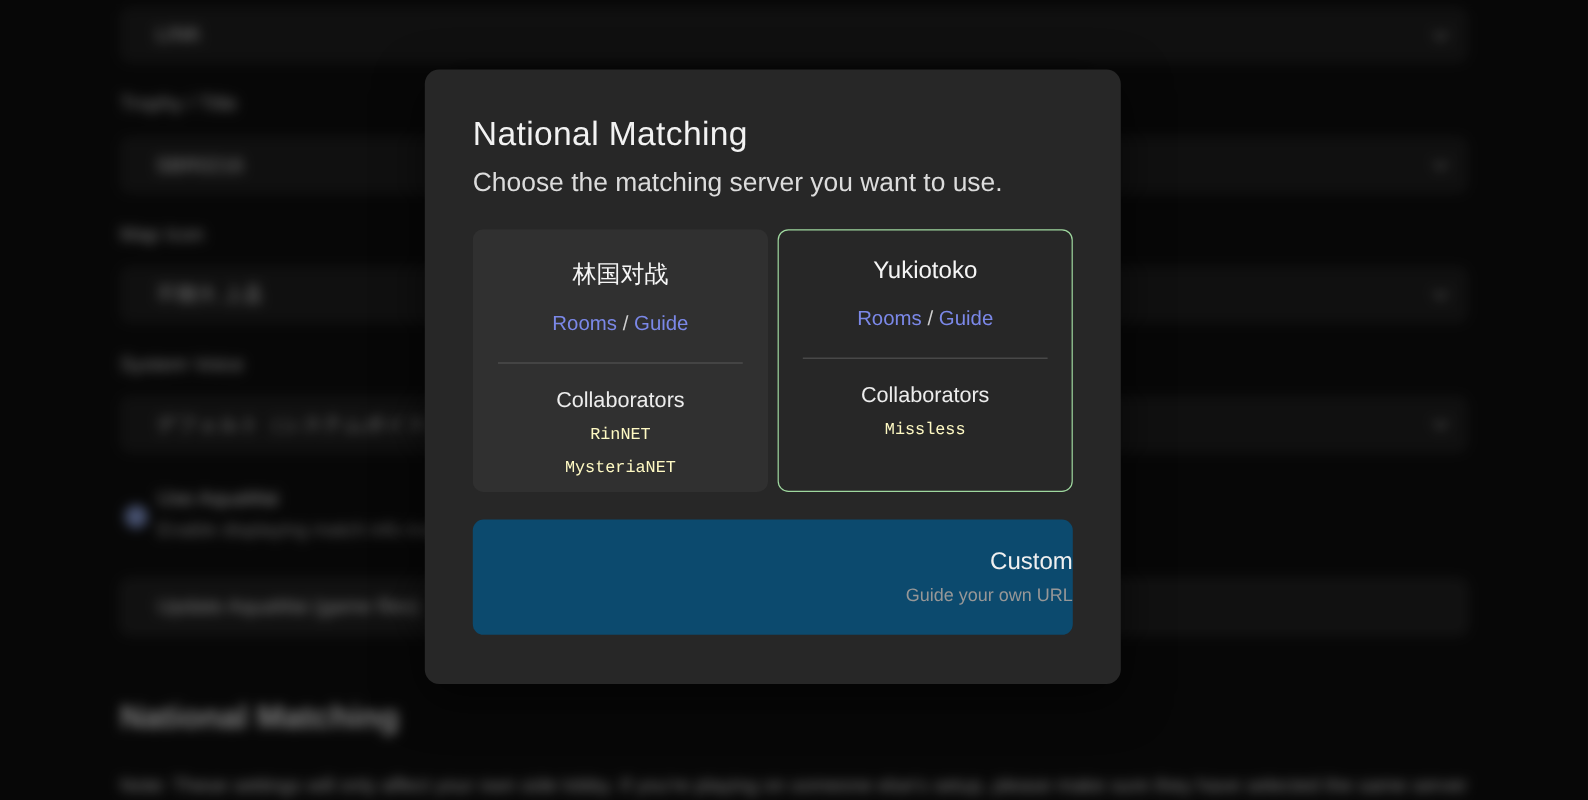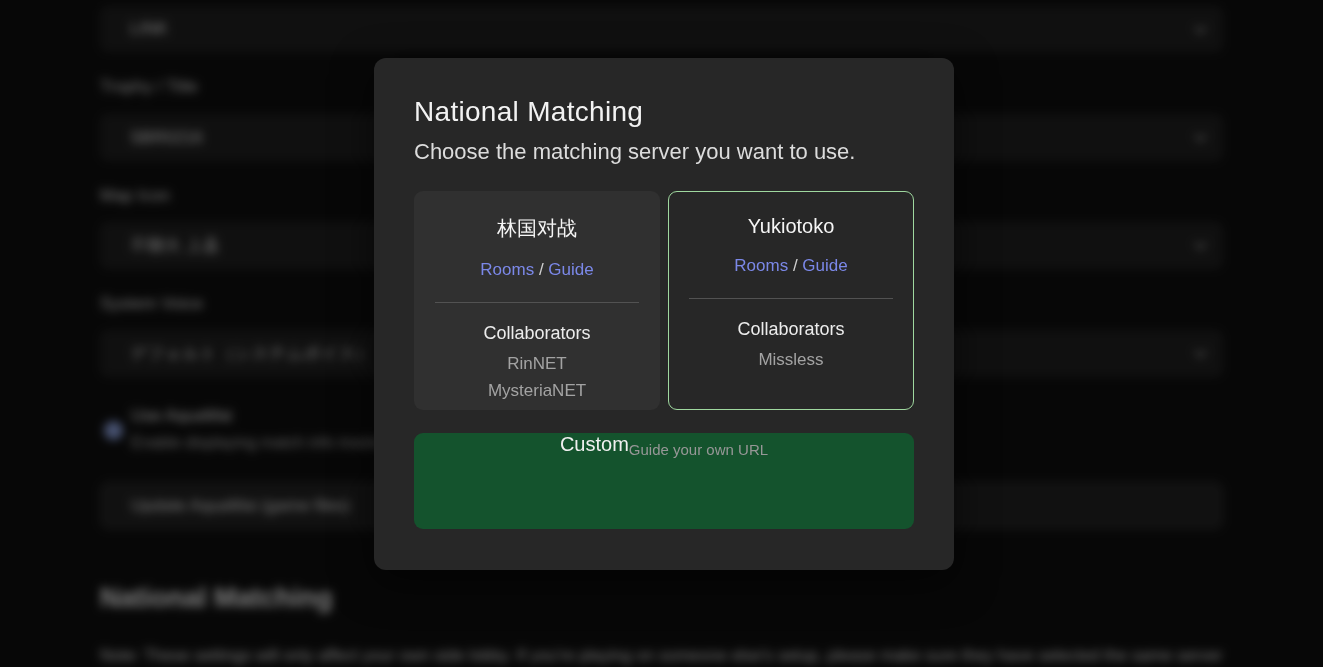--- a/index.html
+++ b/index.html
@@ -53,21 +53,21 @@
   .bg-note {
     position: absolute; left: 100px; top: 646px; width: 1123px;
     color: #d6d6d6; font-size: 16.5px; white-space: nowrap; overflow: hidden;
   }
 
   
   .overlay { position: absolute; inset: 0; background: rgba(0,0,0,0.45); }
 
   
   .modal {
-    position: absolute; left: 374px; top: 58px;
+    position: absolute; left: 354px; top: 58px;
     width: 580px; height: 512px;
     background: #272727; border-radius: 12px;
     padding: 38px 40px 40px 40px;
     box-shadow: 0 12px 40px rgba(0,0,0,0.55);
     color: #f0f0f0;
   }
   .modal-title { font-size: 28px; font-weight: 500; color: #f2f2f2; letter-spacing: 0.3px; }
   .modal-subtitle { margin-top: 11px; font-size: 22px; color: #dcdcdc; font-weight: 400; }
 
   .server-cards { display: flex; gap: 8px; margin-top: 26px; }
@@ -79,26 +79,26 @@
     cursor: pointer;
   }
   .server-card.selected { background: #272727; border-color: #9fd89f; }
   .server-name { font-size: 20px; color: #f5f5f5; font-weight: 500; }
   .server-links { margin-top: 18px; font-size: 17px; }
   .server-links a { color: #7b88e8; text-decoration: none; }
   .link-sep { color: #d0d0d0; }
   .card-divider { border: none; border-top: 1px solid #525252; margin: 22px 20px 20px 20px; }
   .collab-label { font-size: 18px; color: #ececec; font-weight: 400; }
   .collab-list { margin-top: 6px; }
-  .collab-name { font-size: 17px; color: #a3a3a3; line-height: 27px; }
+  .collab-name { font-size: 14px; color: #fef9c3; line-height: 27px; font-family: Liberation Mono, monospace; }
 
   .custom-card {
     margin-top: 23px; height: 96px;
-    background: #14532d; border-radius: 9px;
-    display: flex; flex-direction: row; align-items: flex-start; justify-content: center;
+    background: #0c4a6e; border-radius: 9px;
+    display: flex; flex-direction: column; align-items: flex-end; justify-content: center;
     cursor: pointer;
   }
   .custom-title { font-size: 20px; color: #f0f0f0; font-weight: 500; }
   .custom-sub { margin-top: 8px; font-size: 15px; color: #979797; }
 </style>
 </head>
 <body>
 
 <div class="stage">
 

